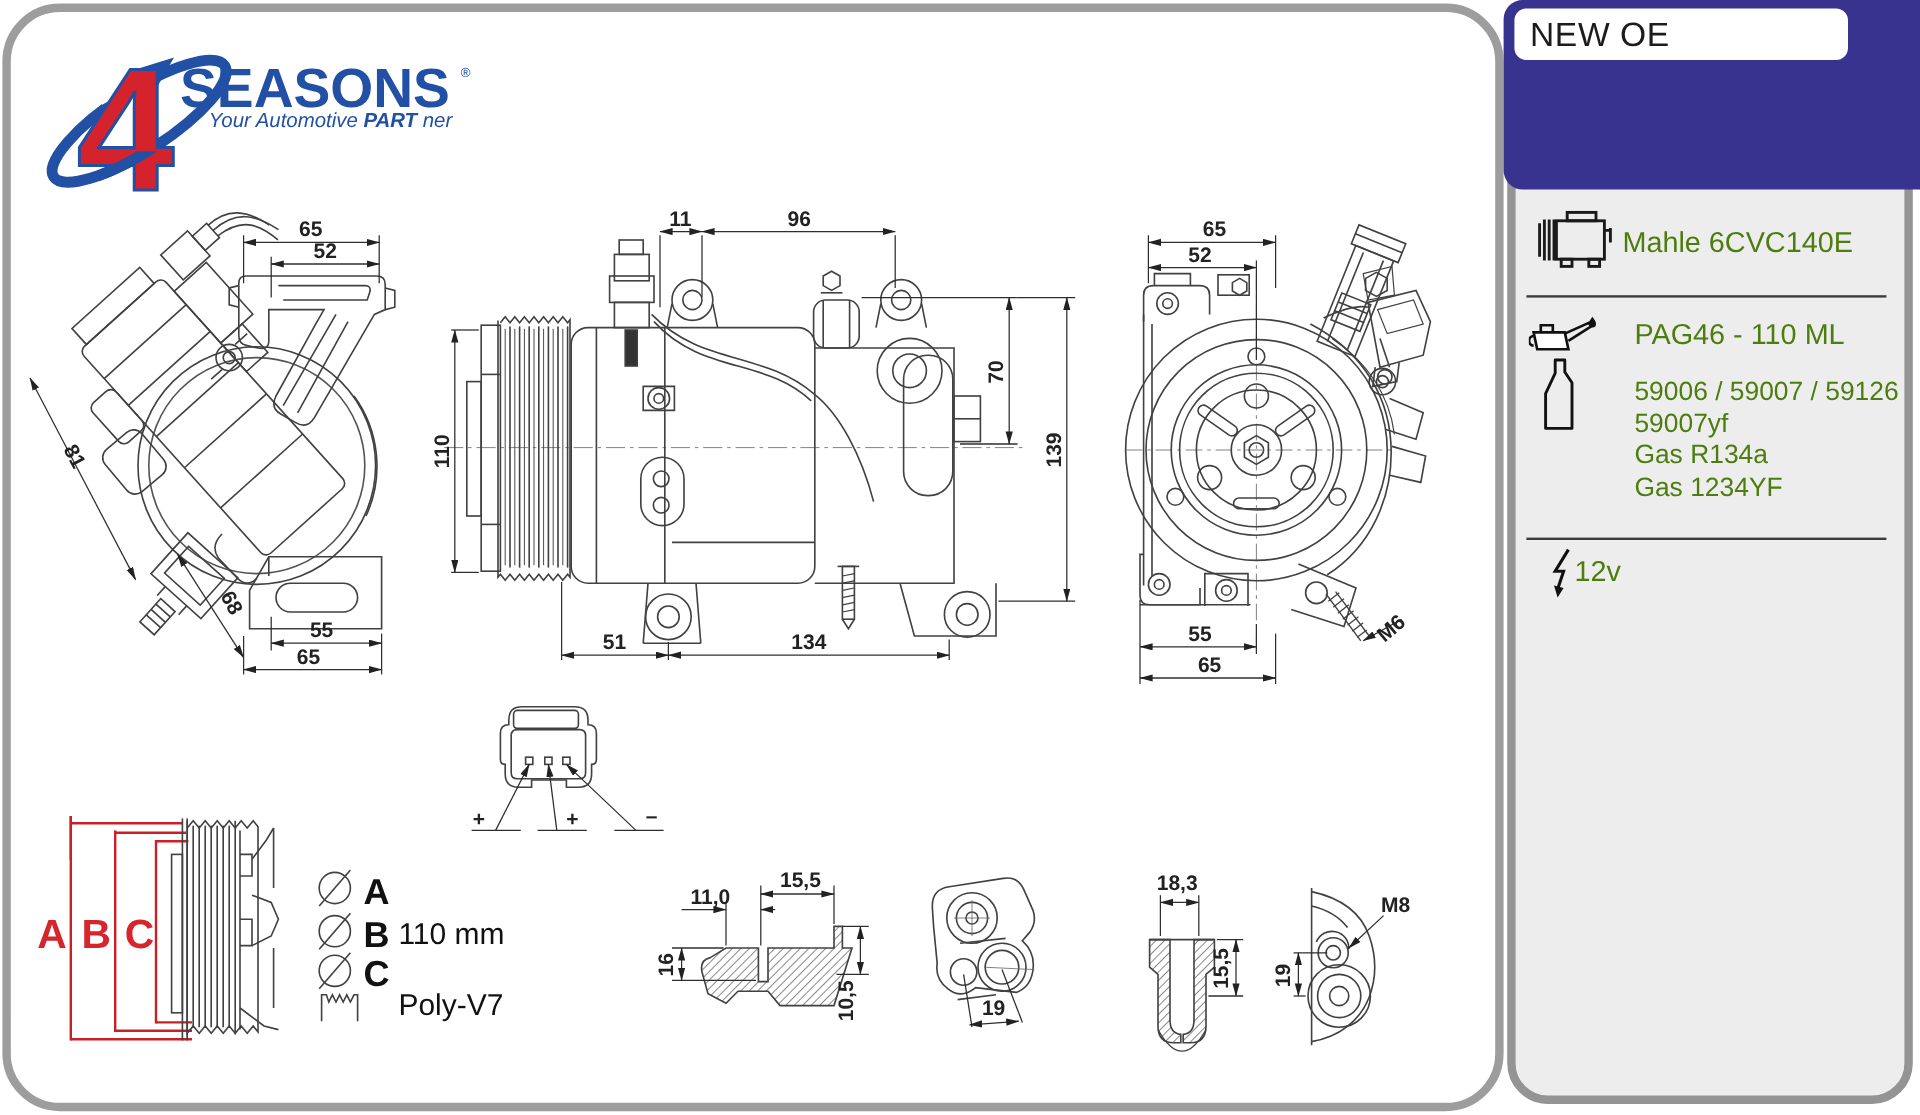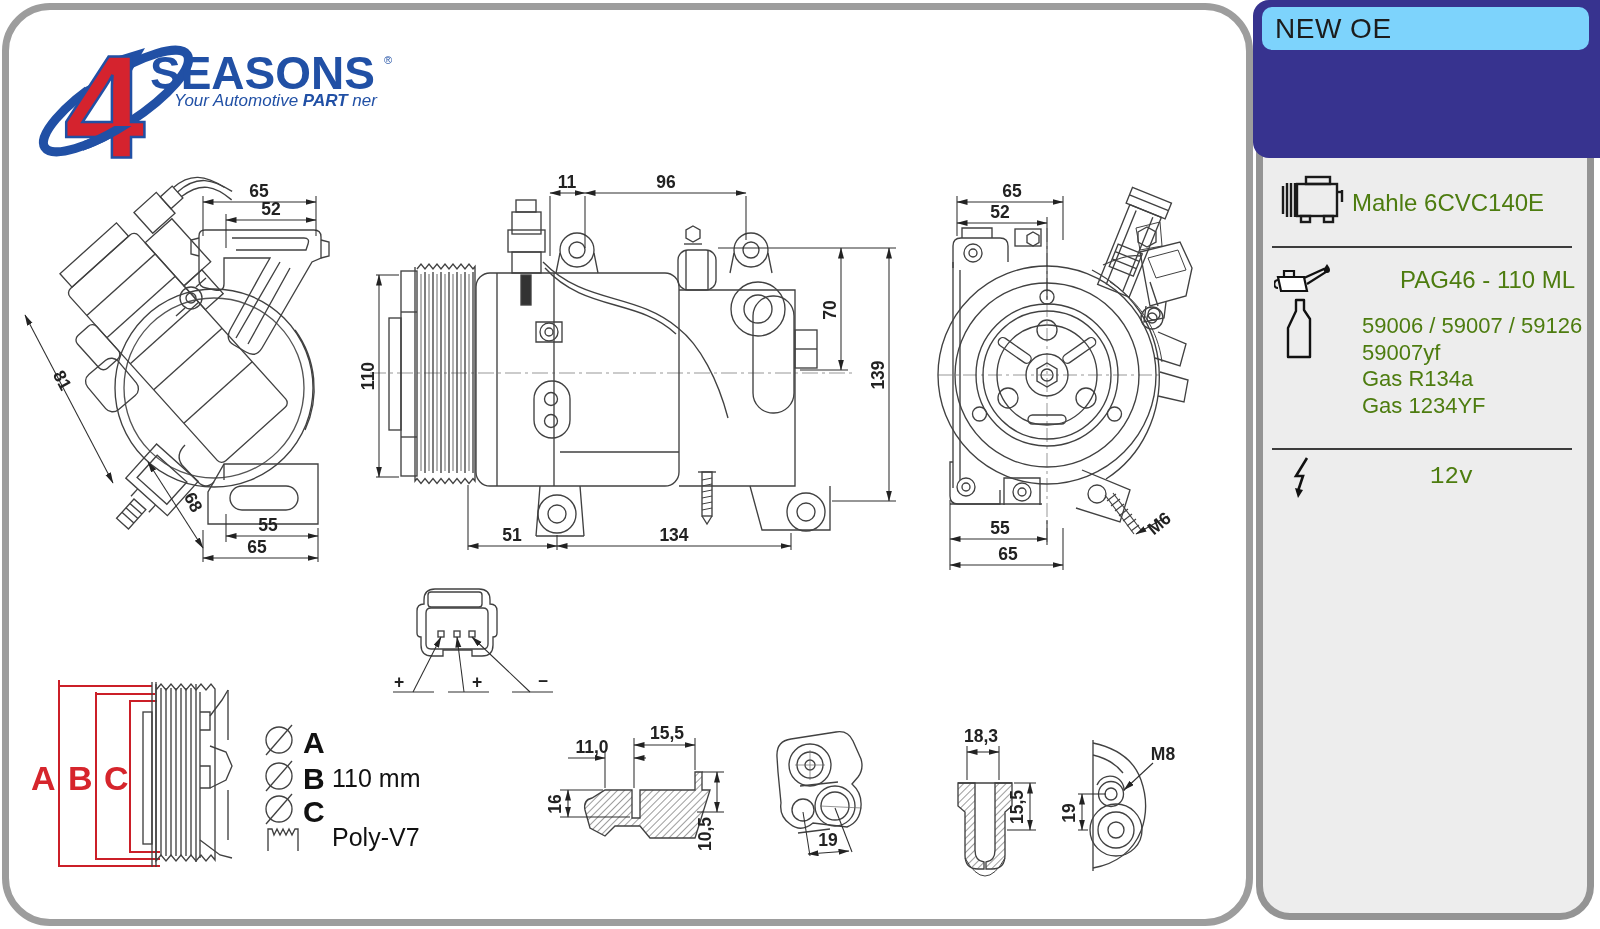--- a/index.html
+++ b/index.html
@@ -3,21 +3,21 @@
 <meta charset="utf-8">
 <style>
   html,body{margin:0;padding:0;}
   body{width:1600px;height:929px;background:#ffffff;font-family:"Liberation Sans",sans-serif;position:relative;overflow:hidden;}
   .mainpanel{position:absolute;left:2px;top:3px;width:1251px;height:923px;box-sizing:border-box;
     border:7px solid #9d9d9d;border-radius:48px;background:#ffffff;}
   .sidepanel{position:absolute;left:1256px;top:4px;width:338px;height:916px;box-sizing:border-box;
     border:7px solid #949494;border-radius:34px;background:#ededed;}
   .navypanel{position:absolute;left:1253px;top:0px;width:347px;height:158px;background:#37338f;
     border-radius:16px 0 0 16px;}
-  .wbox{position:absolute;left:9px;width:327px;background:#7dd3fc;border-radius:10px;}
+  .wbox{position:absolute;left:9px;width:278px;background:#ffffff;border-radius:10px;}
   .wbox .lbl{position:absolute;left:13px;top:50%;transform:translateY(-50%);font-size:28px;color:#1c1c1c;letter-spacing:0.5px;}
   .wbox .num{position:absolute;left:131px;top:50%;transform:translateY(-50%);font-size:42.5px;font-weight:bold;color:#1c1c1c;}
   .sidetext{position:absolute;font-size:24px;color:#4d7c0f;white-space:nowrap;}
   .sline{position:absolute;height:0;border-top:2px solid #3c3c3c;}
 </style>
 </head>
 <body>
 <div class="mainpanel"></div>
 <div class="sidepanel"></div>
 
@@ -47,34 +47,34 @@
 
 <svg style="position:absolute;left:1274px;top:262px;" width="62" height="34" viewBox="0 0 62 34">
   <g stroke="#111" stroke-width="2.2" fill="none">
     <path d="M10 15 L10 9 L20 9 L20 15"></path>
     <path d="M4 15 L30 15 L33 29 L7 29 Z" fill="#fff"></path>
     <path d="M30 16 L50 7 L52 10 L33 22"></path>
     <path d="M4 18 C-1 18 -1 26 4 26"></path>
   </g>
   <path d="M53 2 C55 5 56 6 56 8 a3 3 0 1 1 -6 0 C50 6 51 5 53 2 Z" fill="#111"></path>
 </svg>
-<div class="sidetext" style="left:1362px;top:266px;margin-left:38px;">PAG46 - 110 ML</div>
+<div class="sidetext" style="left:1362px;top:266px;">PAG46 - 110 ML</div>
 
 <svg style="position:absolute;left:1285px;top:298px;" width="30" height="62" viewBox="0 0 30 62">
   <path d="M11 2 L19 2 L19 12 L25 21 L25 59 L3 59 L3 30 L11 13 Z" stroke="#111" stroke-width="2.4" fill="none" stroke-linejoin="round"></path>
 </svg>
 <div class="sidetext" style="left:1362px;top:313px;line-height:26.5px;font-size:22px;">59006 / 59007 / 59126<br>59007yf<br>Gas R134a<br>Gas 1234YF</div>
 
 <div class="sline" style="left:1272px;top:448px;width:300px;"></div>
 
 <svg style="position:absolute;left:1292px;top:457px;" width="26" height="42" viewBox="0 0 26 42">
   <path d="M15 1 L4 19 L11 19 L6 34" stroke="#111" stroke-width="2.6" fill="none"></path>
   <path d="M6 41 L3 31 L11 33 Z" fill="#111"></path>
 </svg>
-<div class="sidetext" style="left:1430px;top:463px;font-family:Liberation Mono, monospace;">12v</div>
+<div class="sidetext" style="left:1312px;top:463px;">12v</div>
 
 <svg style="position:absolute;left:28px;top:28px;" width="380" height="148" viewBox="0 0 380 148">
   <defs>
       <clipPath id="lc">
         <rect x="55" y="98" width="140" height="50"></rect>
       </clipPath>
     </defs>
   <g fill="none" stroke="#2150a5">
     <ellipse cx="88" cy="73" rx="85" ry="25" transform="rotate(-33 88 73)" stroke-width="9"></ellipse>
   </g>

